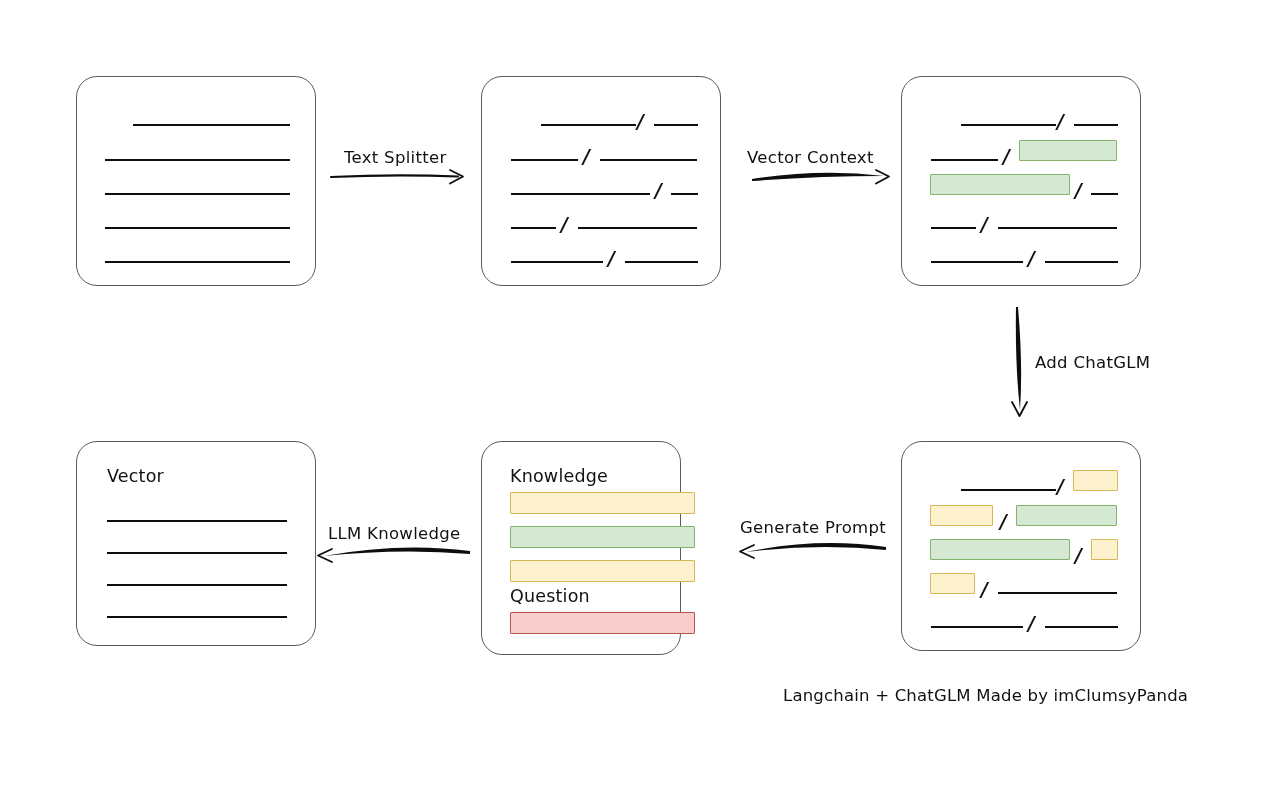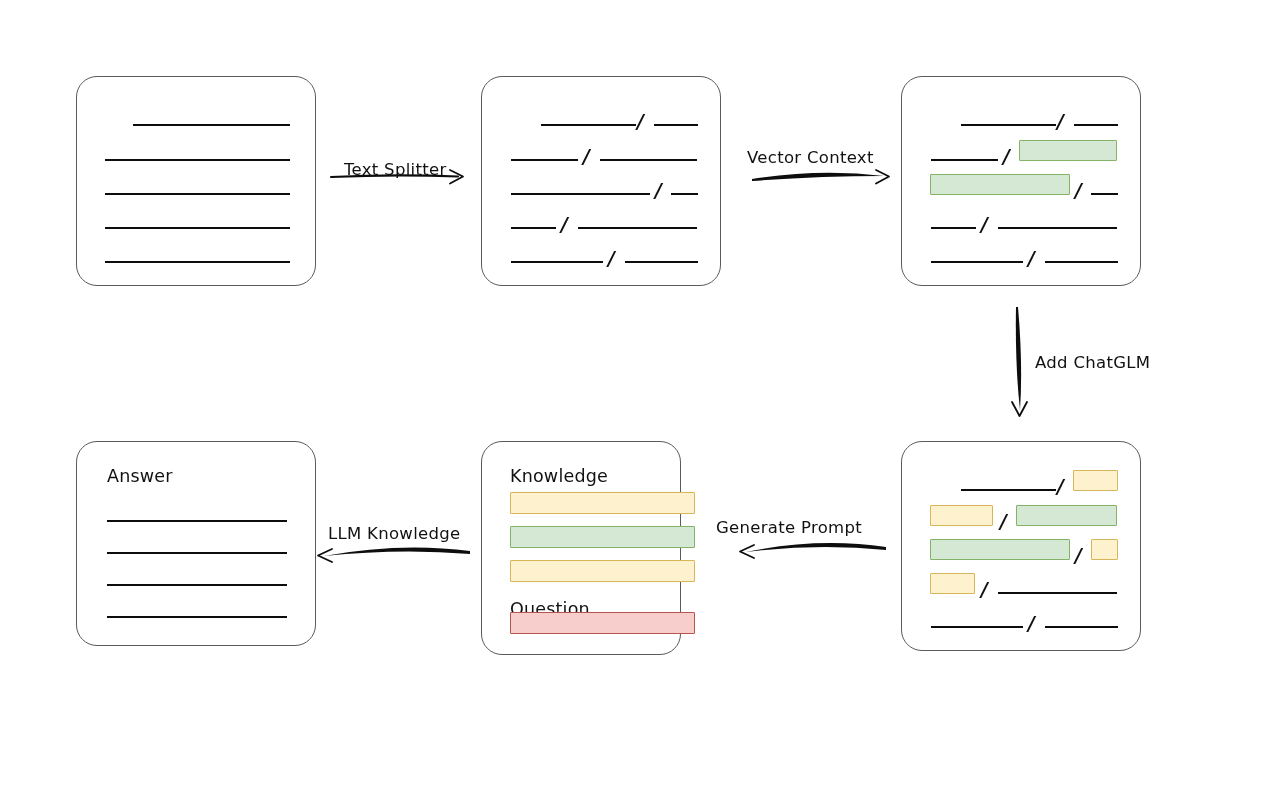--- a/index.html
+++ b/index.html
@@ -222,28 +222,28 @@
           <div class="seg rule" style="left: 96px; width: 119px;"></div>
         </div>
         <div class="line-row" style="top: 184px;">
           <div class="seg rule" style="left: 29px; width: 92px;"></div>
           <div class="seg slash" style="left: 126px;">/</div>
           <div class="seg rule" style="left: 143px; width: 73px;"></div>
         </div>
       </div>
       <div class="doc-box" style="left: 481px; top: 441px; width: 200px; height: 214px;">
         <div class="box-heading" style="left: 28px; top: 24px;">Knowledge</div>
-        <div class="box-heading" style="left: 28px; top: 144px; margin-top: 13px;">Question</div>
+        <div class="box-heading" style="left: 28px; top: 144px;">Question</div>
         <div class="bar hl yellow" style="left: 28px; top: 50px; width: 185px; transform: none;"></div>
         <div class="bar hl green" style="left: 28px; top: 84px; width: 185px; transform: none;"></div>
         <div class="bar hl yellow" style="left: 28px; top: 118px; width: 185px; transform: none;"></div>
         <div class="bar hl red" style="left: 28px; top: 170px; width: 185px; transform: none;"></div>
       </div>
       <div class="doc-box" style="left: 76px; top: 441px; width: 240px; height: 205px;">
-        <div class="box-heading" style="left: 30px; top: 24px;">Answer</div>
+        <div class="box-heading" style="left: 30px; top: 24px;">Vector</div>
         <div class="line-row" style="top: 78px;">
           <div class="seg rule" style="left: 30px; width: 180px;"></div>
         </div>
         <div class="line-row" style="top: 110px;">
           <div class="seg rule" style="left: 30px; width: 180px;"></div>
         </div>
         <div class="line-row" style="top: 142px;">
           <div class="seg rule" style="left: 30px; width: 180px;"></div>
         </div>
         <div class="line-row" style="top: 174px;">
@@ -274,21 +274,22 @@
       <polyline class="head" points="754,545 740,551.5 754,558"></polyline>
     </g>
 
     <g>
       <path class="shaft-thick" d="M470 551 Q 400 542 324 556 Q 400 548 470 554 Z"></path>
       <polyline class="head" points="332,549 318,555.5 332,562"></polyline>
     </g>
   </svg>
 
   <div id="arrow-labels-root">
-      <div class="arrow-label" style="left: 344px; top: 160px;">Text Splitter</div>
+      <div class="arrow-label" style="left: 344px; top: 148px;">Text Splitter</div>
       <div class="arrow-label" style="left: 747px; top: 148px;">Vector Context</div>
       <div class="arrow-label" style="left: 1035px; top: 353px;">Add ChatGLM</div>
-      <div class="arrow-label" style="left: 716px; top: 518px;">Generate Prompt</div>
+      <div class="arrow-label" style="left: 740px; top: 518px;">Generate Prompt</div>
       <div class="arrow-label" style="left: 328px; top: 524px;">LLM Knowledge</div>
     </div>
 
+  <div class="caption" style="left:783px; top:686px;">Langchain + ChatGLM Made by imClumsyPanda</div>
 
 </div>
 
 </body></html>

